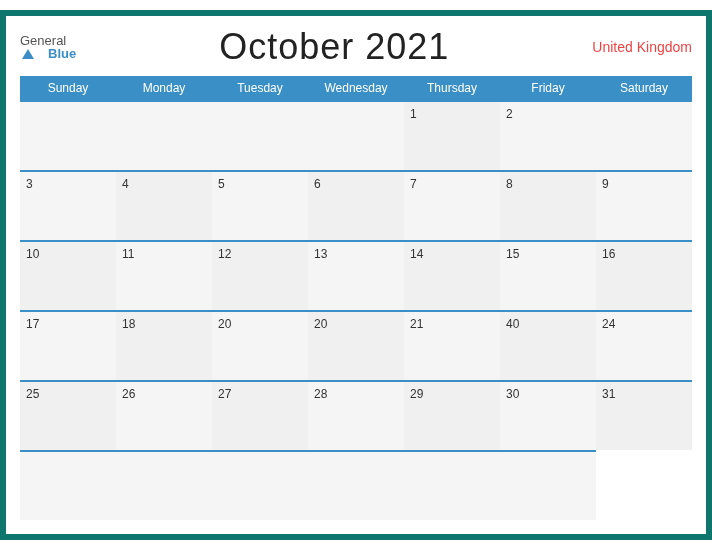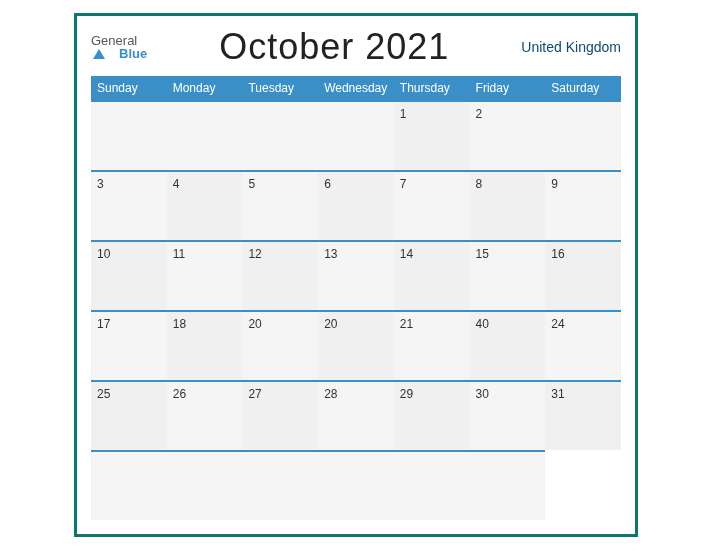--- a/index.html
+++ b/index.html
@@ -6,23 +6,23 @@
     body {
       background: #fff;
       font-family: Arial, sans-serif;
       width: 712px;
       height: 550px;
       display: flex;
       align-items: center;
       justify-content: center;
     }
     .calendar-wrapper {
-      width: 564px;
+      width: 712px;
       background: #fff;
-      border: 3px solid #0f766e;
+      border: 6px solid #0f766e;
       padding: 10px 14px 14px 14px;
     }
     .cal-header {
       display: flex;
       align-items: center;
       justify-content: space-between;
       margin-bottom: 8px;
     }
     .logo {
       display: flex;
@@ -52,33 +52,33 @@
     }
     .cal-title {
       font-size: 36px;
       font-weight: normal;
       color: #222;
       letter-spacing: 1px;
       text-align: right;
     }
     .cal-country {
       font-size: 14px;
-      color: #0c4a6e;
+      color: #ef4444;
     }
     .cal-days-header {
       display: grid;
       grid-template-columns: repeat(7, 1fr);
       background: #3a8fc7;
       color: #fff;
       font-size: 12px;
       font-weight: normal;
     }
     .cal-days-header div {
       padding: 5px 6px;
-      text-align: left;
+      text-align: center;
     }
     .cal-grid {
       display: grid;
       grid-template-columns: repeat(7, 1fr);
     }
     .cal-cell {
       border-top: 2px solid #3a8fc7;
       background: #f5f5f5;
       min-height: 70px;
       padding: 5px 6px;

